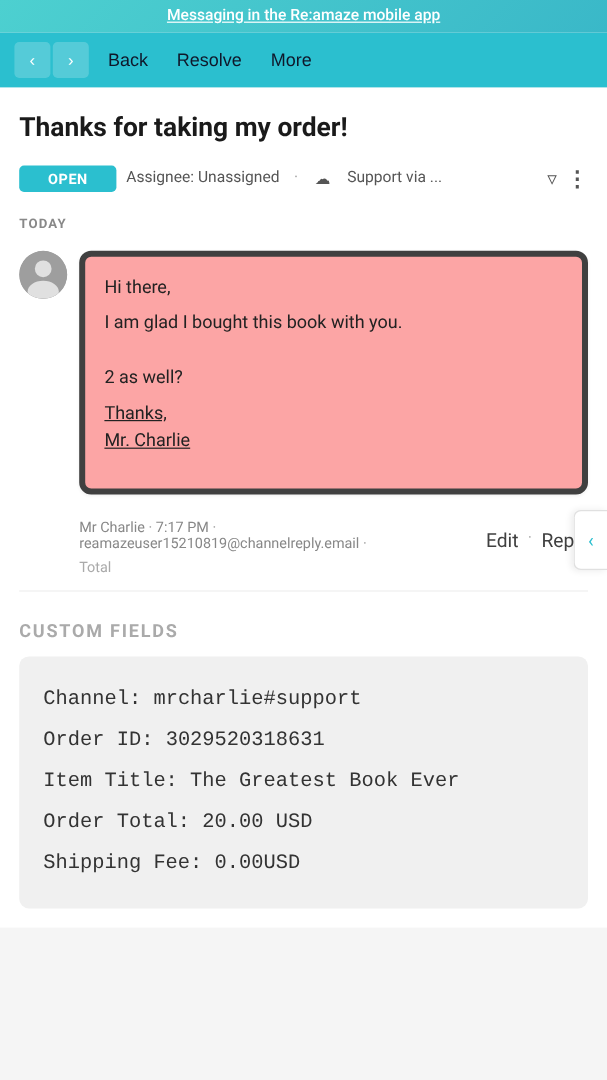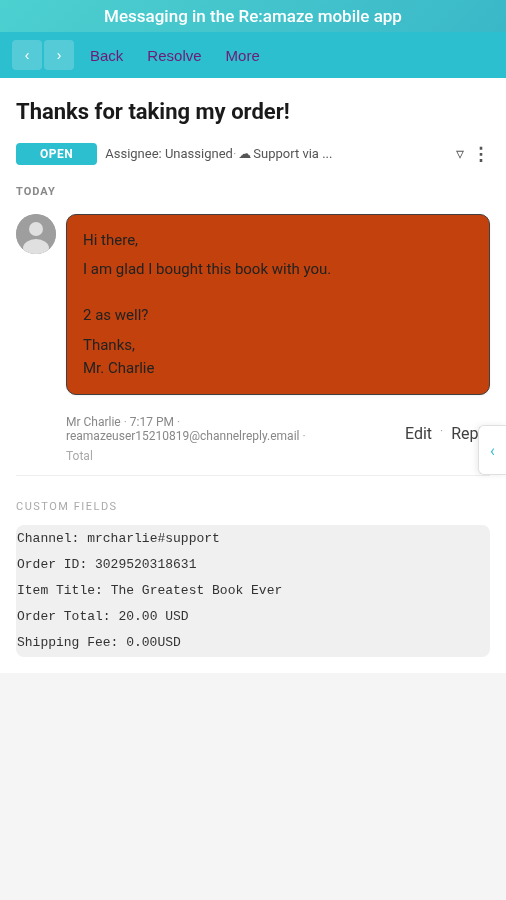--- a/index.html
+++ b/index.html
@@ -10,24 +10,25 @@
       min-height: 900px;
       overflow-x: hidden;
     }
 
     
     .notif-bar {
       background: linear-gradient(135deg, #4dd0d0, #3ab8c8);
       color: white;
       text-align: center;
       padding: 6px 12px;
-      font-size: 17px;
+      font-size: 13px;
       font-weight: 500;
       position: relative;
       z-index: 10;
+      text-decoration: underline;
     }
 
     
     .header-nav {
       background: #2bbfcf;
       display: flex;
       align-items: center;
       padding: 8px 12px;
       gap: 8px;
     }
@@ -44,21 +45,21 @@
       height: 30px;
       cursor: pointer;
       font-size: 14px;
       display: flex;
       align-items: center;
       justify-content: center;
     }
     .nav-text-btn {
       background: none;
       border: none;
-      color: #701a75;
+      color: #0f172a;
       font-size: 15px;
       font-weight: 500;
       cursor: pointer;
       padding: 4px 8px;
     }
 
     
     .main-content {
       background: white;
       padding: 20px 16px 0 16px;
@@ -87,21 +88,21 @@
       font-weight: 700;
       padding: 4px 24px;
       border-radius: 4px;
       letter-spacing: 0.5px;
     }
     .status-meta {
       color: #555;
       font-size: 13px;
       display: flex;
       align-items: center;
-      gap: 0;
+      gap: 12px;
       flex: 1;
       text-align: center;
     }
     .status-icons {
       display: flex;
       align-items: center;
       gap: 8px;
       margin-left: auto;
     }
     .filter-icon {
@@ -145,34 +146,34 @@
       display: flex;
       align-items: center;
       justify-content: center;
       overflow: hidden;
     }
     .avatar svg {
       width: 40px;
       height: 40px;
     }
     .message-bubble {
-      background: #c2410c;
-      border: 1px solid #404040;
+      background: #fca5a5;
+      border: 5px solid #404040;
       border-radius: 10px;
       padding: 14px 16px;
       flex: 1;
       box-shadow: 0 1px 3px rgba(0,0,0,0.06);
     }
     .message-text {
       font-size: 15px;
       color: #222;
       line-height: 1.55;
     }
     .message-text p { margin-bottom: 6px; }
-    .message-text p:last-child { margin-bottom: 0; }
+    .message-text p:last-child { margin-bottom: 14px; text-decoration: underline; }
 
     
     .message-meta {
       padding: 8px 0 4px 50px;
       font-size: 12px;
       color: #888;
       display: flex;
       flex-wrap: wrap;
       align-items: flex-end;
       gap: 4px;
@@ -204,32 +205,32 @@
       border: none;
       border-top: 1px solid #eee;
       margin: 8px 0;
     }
 
     
     .custom-fields-section {
       padding: 0 0 16px 0;
     }
     .custom-fields-title {
-      font-size: 11px;
-      font-weight: 400;
+      font-size: 15px;
+      font-weight: 700;
       color: #aaa;
       letter-spacing: 1.5px;
       margin-bottom: 12px;
     }
     .custom-fields-box {
       background: #f0f0f0;
       border-radius: 8px;
-      padding: 1px;
+      padding: 20px;
       font-family: 'Courier New', Courier, monospace;
-      font-size: 13px;
+      font-size: 17px;
       color: #333;
       line-height: 2;
     }
     .custom-fields-box div { white-space: nowrap; }
 
     
     .side-tab {
       position: fixed;
       right: 0;
       top: 50%;

